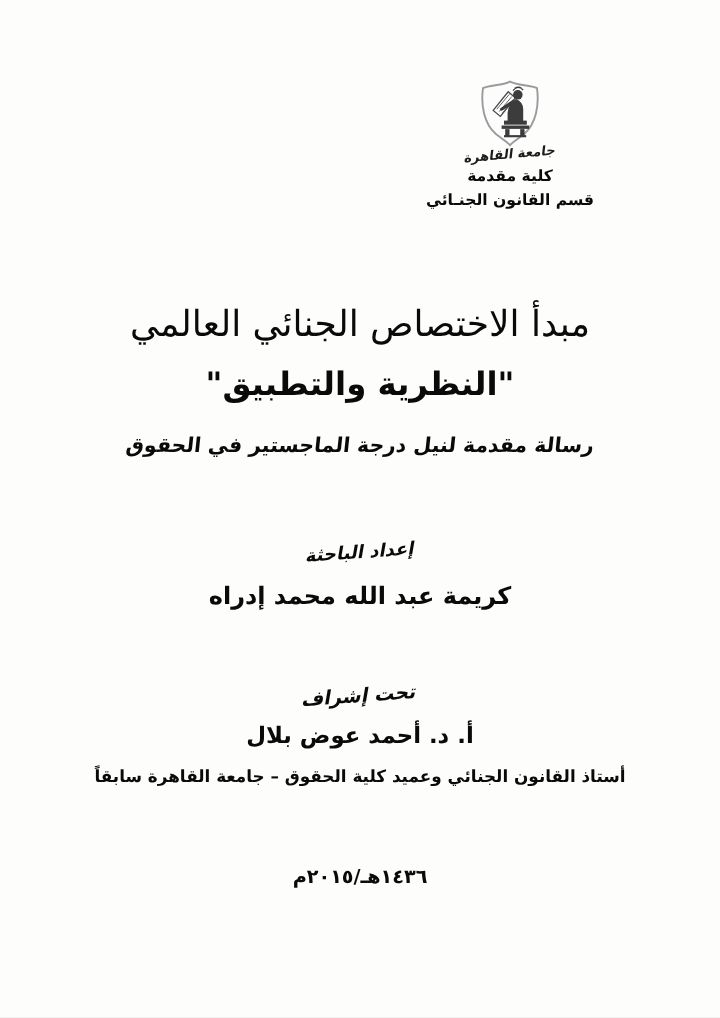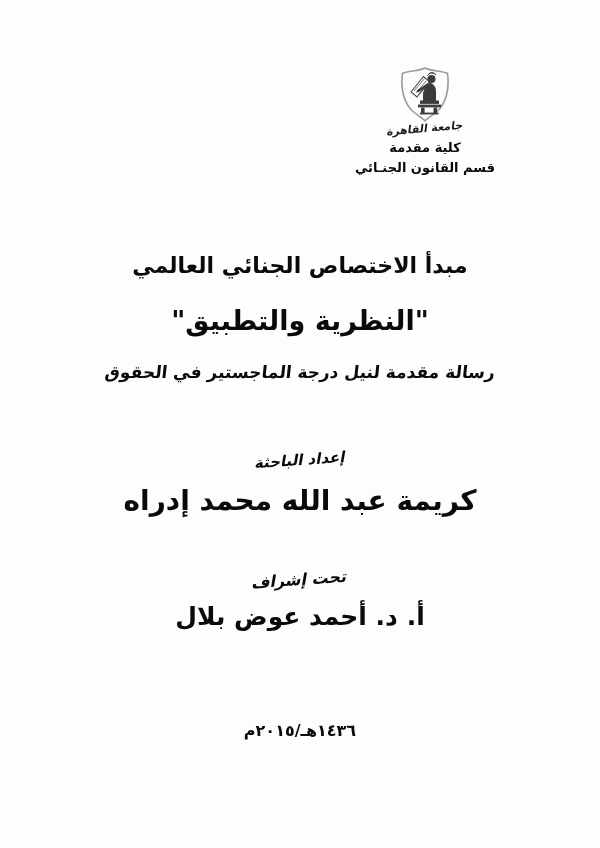--- a/index.html
+++ b/index.html
@@ -47,22 +47,22 @@
     font-size: 13px;
     font-weight: bold;
     margin-top: 7px;
     line-height: 1.0;
     letter-spacing: 1px;
   }
 
   
   .main-title {
     top: 254px;
-    font-size: 22px;
-    font-weight: bold;
+    font-size: 30px;
+    font-weight: normal;
     line-height: 1.1;
   }
   .subtitle {
     top: 306px;
     font-size: 27px;
     font-weight: bold;
     line-height: 1.1;
   }
   .thesis-statement {
     top: 362px;
@@ -82,33 +82,33 @@
     font-weight: bold;
   }
   .author-heading .calli,
   .supervisor-heading .calli {
     display: inline-block;
     transform: rotate(-4deg) skewX(-14deg);
     letter-spacing: -1px;
   }
   .author-name {
     top: 484px;
-    font-size: 28px;
+    font-size: 20px;
     font-weight: bold;
   }
 
   
   .supervisor-heading {
     top: 570px;
     font-size: 16px;
     font-weight: bold;
   }
   .supervisor-name {
     top: 602px;
-    font-size: 25px;
+    font-size: 19px;
     font-weight: bold;
   }
   .supervisor-title {
     top: 640px;
     font-size: 14px;
     font-weight: bold;
   }
 
   
   .date-line {
@@ -165,16 +165,17 @@
   </div>
 
   <div class="abs author-name">كريمة عبد الله محمد إدراه</div>
 
   <div class="abs supervisor-heading">
     <span class="calli">تحت إشراف</span>
   </div>
 
   <div class="abs supervisor-name">أ. د. أحمد عوض بلال</div>
 
+  <div class="abs supervisor-title">أستاذ القانون الجنائي وعميد كلية الحقوق – جامعة القاهرة سابقاً</div>
 
   <div class="abs date-line">١٤٣٦هـ/٢٠١٥م</div>
 
 </div>
 
 </body></html>

